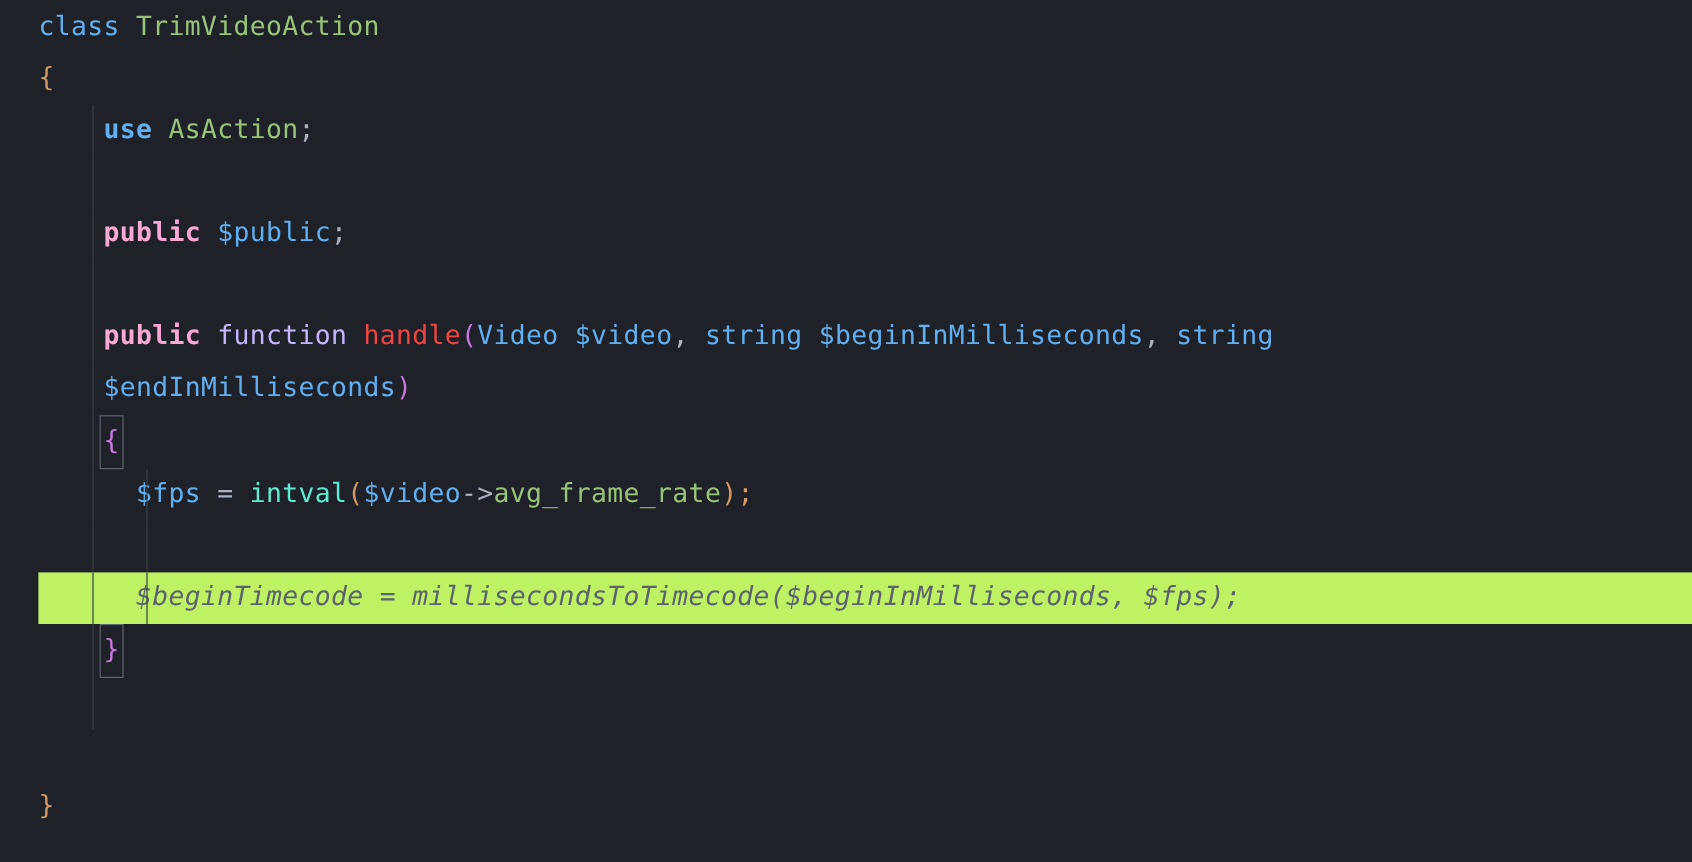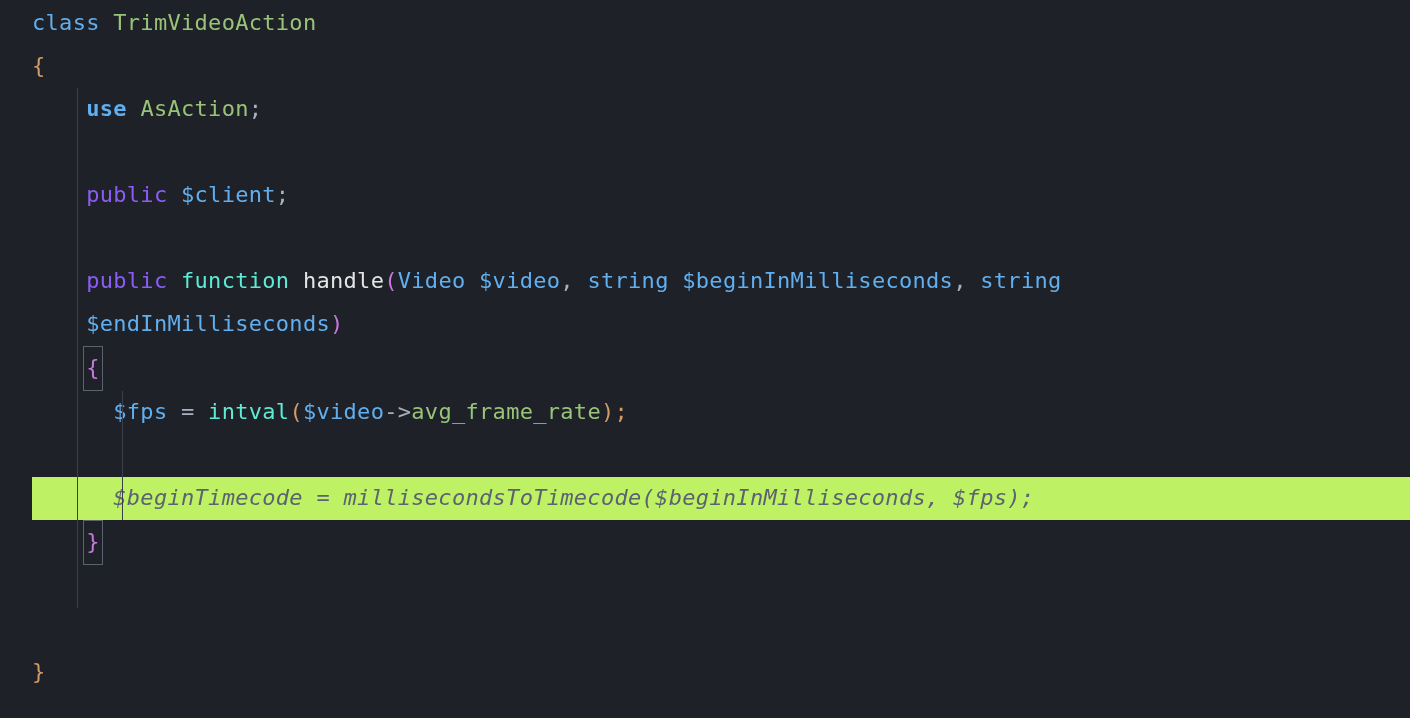--- a/index.html
+++ b/index.html
@@ -34,26 +34,26 @@
     background: #3a3f4b;
     top: 0;
     bottom: 0;
   }
   .guide-1 { left: 45px; }
   .guide-3 { left: 90px; }
 
   
   .kw-class { color: #61afef; }
   .kw-use { color: #61afef; font-weight: bold; }
-  .kw-public { color: #8b5cf6; }
-  .kw-function { color: #5eead4; }
+  .kw-public { color: #f9a8d4; font-weight: bold; }
+  .kw-function { color: #c4b5fd; }
   .kw-string { color: #61afef; }
   .type { color: #61afef; }
   .classname { color: #98c379; }
-  .funcname { color: #e5e5e5; }
+  .funcname { color: #ef4444; }
   .funcname2 { color: #5eead4; }
   .var { color: #61afef; }
   .prop { color: #98c379; }
   .punct { color: #abb2bf; }
   .brace-yellow { color: #d19a66; }
   .eq { color: #abb2bf; }
   .semi { color: #abb2bf; }
   .arrow { color: #abb2bf; }
   .paren-yellow { color: #d19a66; }
   .paren-pink { color: #c678dd; }
@@ -81,21 +81,21 @@
 <div class="editor">
 
   <div class="line"><span class="kw-class">class</span> <span class="classname">TrimVideoAction</span></div>
 
   <div class="line"><span class="brace-yellow">{</span></div>
 
   <div class="line"><span class="indent-guide guide-1"></span>    <span class="kw-use">use</span> <span class="classname">AsAction</span><span class="semi">;</span></div>
 
   <div class="line"><span class="indent-guide guide-1"></span> </div>
 
-  <div class="line"><span class="indent-guide guide-1"></span>    <span class="kw-public">public</span> <span class="var">$client</span><span class="semi">;</span></div>
+  <div class="line"><span class="indent-guide guide-1"></span>    <span class="kw-public">public</span> <span class="var">$public</span><span class="semi">;</span></div>
 
   <div class="line"><span class="indent-guide guide-1"></span> </div>
 
   <div class="line"><span class="indent-guide guide-1"></span>    <span class="kw-public">public</span> <span class="kw-function">function</span> <span class="funcname">handle</span><span class="paren-pink">(</span><span class="type">Video</span> <span class="var">$video</span><span class="punct">,</span> <span class="kw-string">string</span> <span class="var">$beginInMilliseconds</span><span class="punct">,</span> <span class="kw-string">string</span></div>
 
   <div class="line"><span class="indent-guide guide-1"></span>    <span class="var">$endInMilliseconds</span><span class="paren-pink">)</span></div>
 
   <div class="line"><span class="indent-guide guide-1"></span>    <span class="bracket-box">{</span></div>
 
   <div class="line"><span class="indent-guide guide-1"></span><span class="indent-guide guide-3"></span>      <span class="var">$fps</span> <span class="eq">=</span> <span class="funcname2">intval</span><span class="paren-yellow">(</span><span class="var">$video</span><span class="arrow">-&gt;</span><span class="prop">avg_frame_rate</span><span class="paren-yellow">);</span></div>

